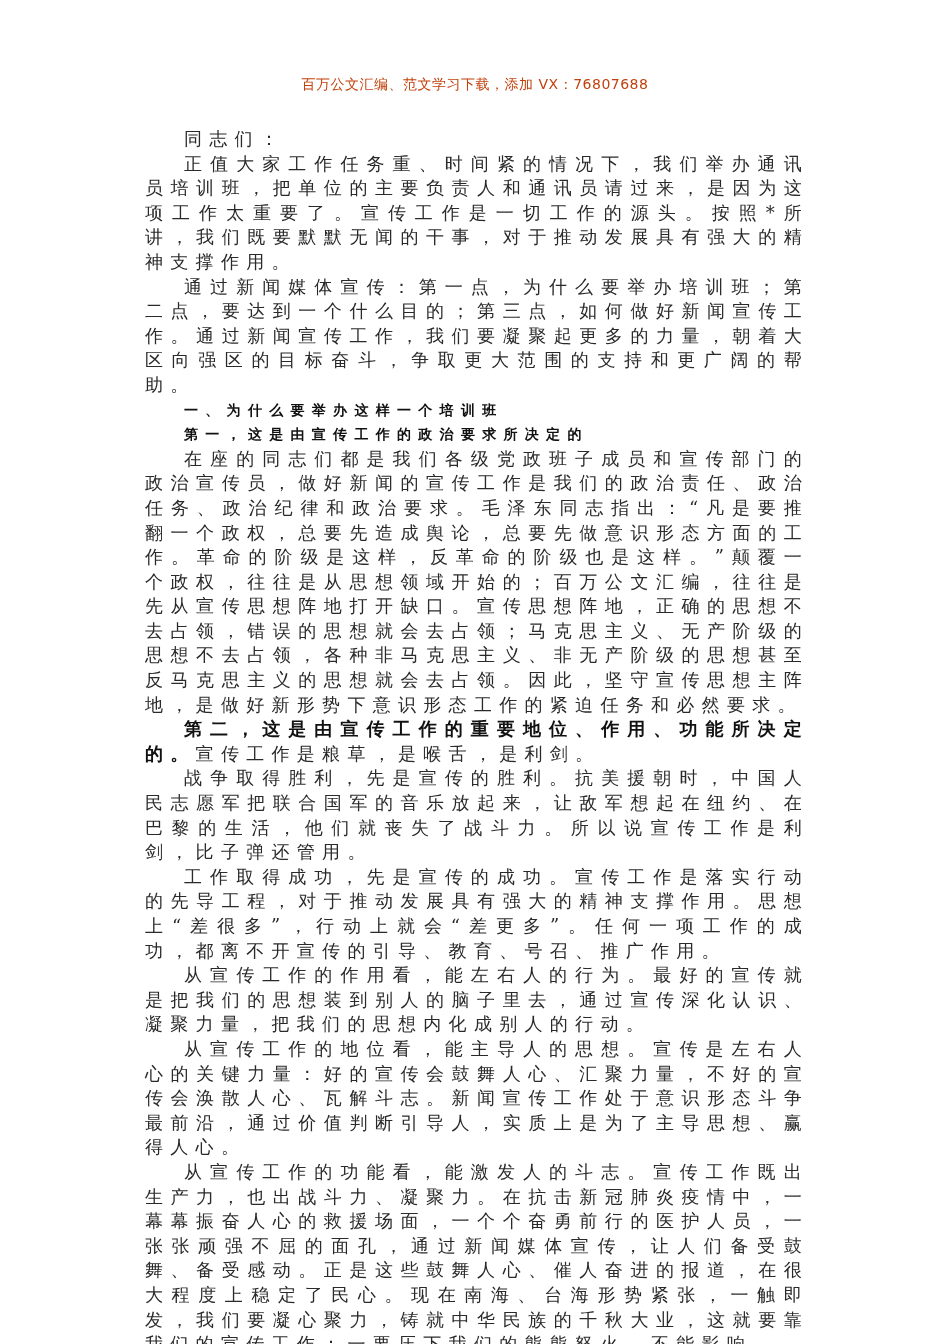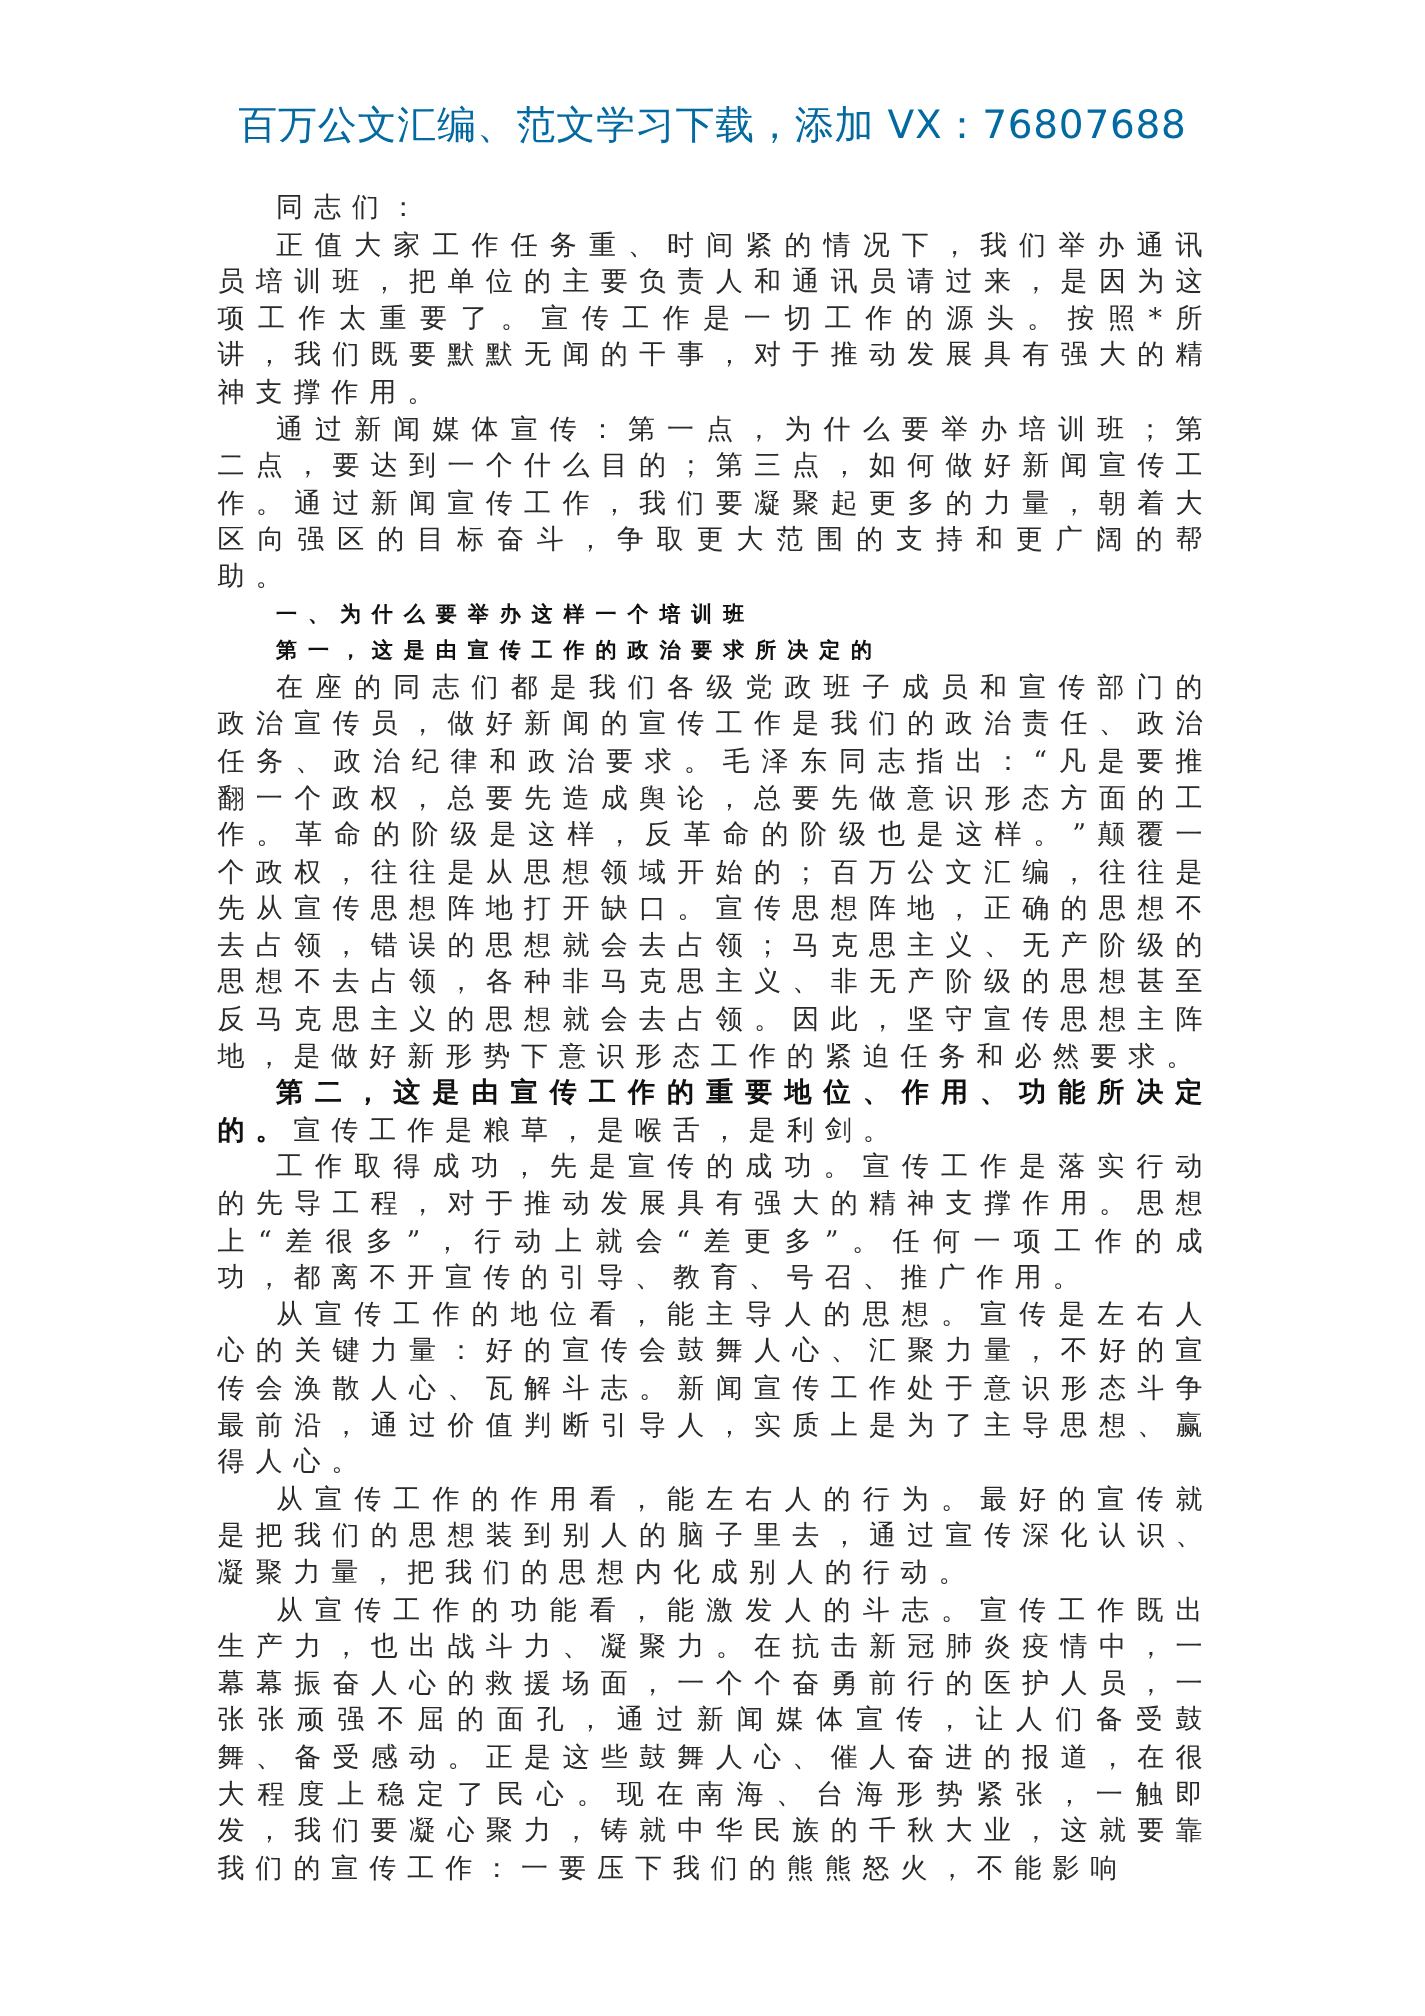--- a/index.html
+++ b/index.html
@@ -1,20 +1,20 @@
 <!DOCTYPE html>
 <html><head>
 <meta charset="utf-8">
 <style>
   html, body { margin: 0; padding: 0; background: #ffffff; }
   body { width: 950px; height: 1344px; position: relative; overflow: hidden; }
   .watermark {
-    position: absolute; top: 66px; left: 0; width: 950px; text-align: center;
-    color: #0369a1; font-family: "DejaVu Sans", "Liberation Sans", sans-serif;
-    font-size: 26px; letter-spacing: 0.5px;
+    position: absolute; top: 76px; left: 0; width: 950px; text-align: center;
+    color: #c2410c; font-family: "DejaVu Sans", "Liberation Sans", sans-serif;
+    font-size: 14px; letter-spacing: 0.5px;
   }
   .page {
     position: absolute; top: 127px; left: 145px; width: 664px;
     font-family: "DejaVu Serif", "Liberation Serif", serif;
     color: #2a2a2a; font-size: 18px; line-height: 24.6px;
     letter-spacing: 7.3px;
   }
   .page p { margin: 0; text-indent: 39px; text-align: justify; text-align-last: left; }
   .page .bold { font-weight: bold; color: #111; }
   .page h2 { margin: 0; font-size: 14px; font-weight: bold; text-indent: 39px; line-height: 24.6px; color: #111; }
@@ -25,17 +25,18 @@
 <div class="watermark">百万公文汇编、范文学习下载，添加 VX：76807688</div>
 
 <div class="page">
   <p>同志们：</p>
   <p>正值大家工作任务重、时间紧的情况下，我们举办通讯员培训班，把单位的主要负责人和通讯员请过来，是因为这项工作太重要了。宣传工作是一切工作的源头。按照*所讲，我们既要默默无闻的干事，对于推动发展具有强大的精神支撑作用。</p>
   <p>通过新闻媒体宣传：第一点，为什么要举办培训班；第二点，要达到一个什么目的；第三点，如何做好新闻宣传工作。通过新闻宣传工作，我们要凝聚起更多的力量，朝着大区向强区的目标奋斗，争取更大范围的支持和更广阔的帮助。</p>
   <h2>一、为什么要举办这样一个培训班</h2>
   <h2>第一，这是由宣传工作的政治要求所决定的</h2>
   <p>在座的同志们都是我们各级党政班子成员和宣传部门的政治宣传员，做好新闻的宣传工作是我们的政治责任、政治任务、政治纪律和政治要求。毛泽东同志指出：“凡是要推翻一个政权，总要先造成舆论，总要先做意识形态方面的工作。革命的阶级是这样，反革命的阶级也是这样。”颠覆一个政权，往往是从思想领域开始的；百万公文汇编，往往是先从宣传思想阵地打开缺口。宣传思想阵地，正确的思想不去占领，错误的思想就会去占领；马克思主义、无产阶级的思想不去占领，各种非马克思主义、非无产阶级的思想甚至反马克思主义的思想就会去占领。因此，坚守宣传思想主阵地，是做好新形势下意识形态工作的紧迫任务和必然要求。</p>
   <p><span class="bold">第二，这是由宣传工作的重要地位、作用、功能所决定的。</span><span>宣传工作是粮草，是喉舌，是利剑。</span></p>
+  <p>战争取得胜利，先是宣传的胜利。抗美援朝时，中国人民志愿军把联合国军的音乐放起来，让敌军想起在纽约、在巴黎的生活，他们就丧失了战斗力。所以说宣传工作是利剑，比子弹还管用。</p>
   <p>工作取得成功，先是宣传的成功。宣传工作是落实行动的先导工程，对于推动发展具有强大的精神支撑作用。思想上“差很多”，行动上就会“差更多”。任何一项工作的成功，都离不开宣传的引导、教育、号召、推广作用。</p>
+  <p>从宣传工作的作用看，能左右人的行为。最好的宣传就是把我们的思想装到别人的脑子里去，通过宣传深化认识、凝聚力量，把我们的思想内化成别人的行动。</p>
   <p>从宣传工作的地位看，能主导人的思想。宣传是左右人心的关键力量：好的宣传会鼓舞人心、汇聚力量，不好的宣传会涣散人心、瓦解斗志。新闻宣传工作处于意识形态斗争最前沿，通过价值判断引导人，实质上是为了主导思想、赢得人心。</p>
-  <p>从宣传工作的作用看，能左右人的行为。最好的宣传就是把我们的思想装到别人的脑子里去，通过宣传深化认识、凝聚力量，把我们的思想内化成别人的行动。</p>
   <p>从宣传工作的功能看，能激发人的斗志。宣传工作既出生产力，也出战斗力、凝聚力。在抗击新冠肺炎疫情中，一幕幕振奋人心的救援场面，一个个奋勇前行的医护人员，一张张顽强不屈的面孔，通过新闻媒体宣传，让人们备受鼓舞、备受感动。正是这些鼓舞人心、催人奋进的报道，在很大程度上稳定了民心。现在南海、台海形势紧张，一触即发，我们要凝心聚力，铸就中华民族的千秋大业，这就要靠我们的宣传工作：一要压下我们的熊熊怒火，不能影响</p>
 </div>
 
 </body></html>

